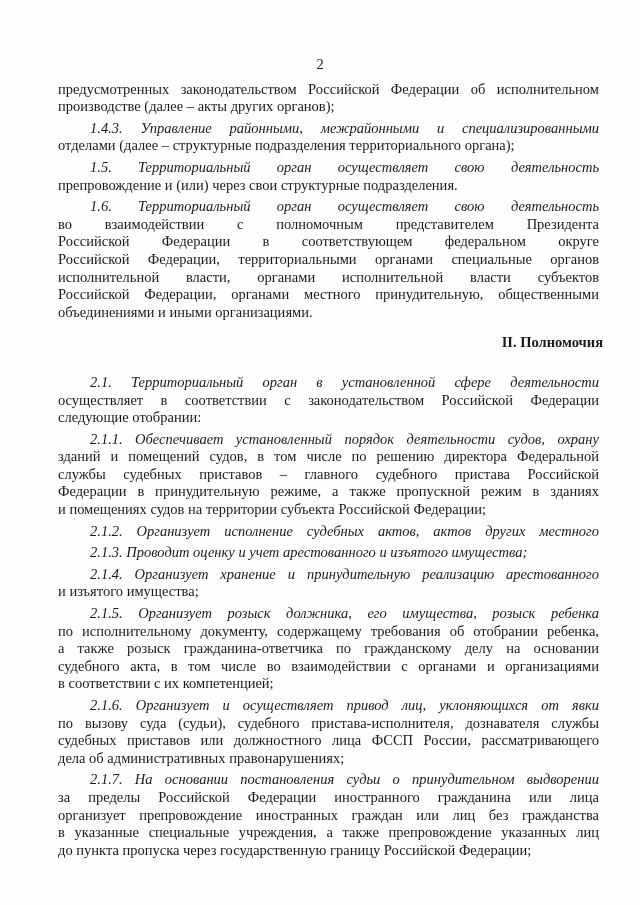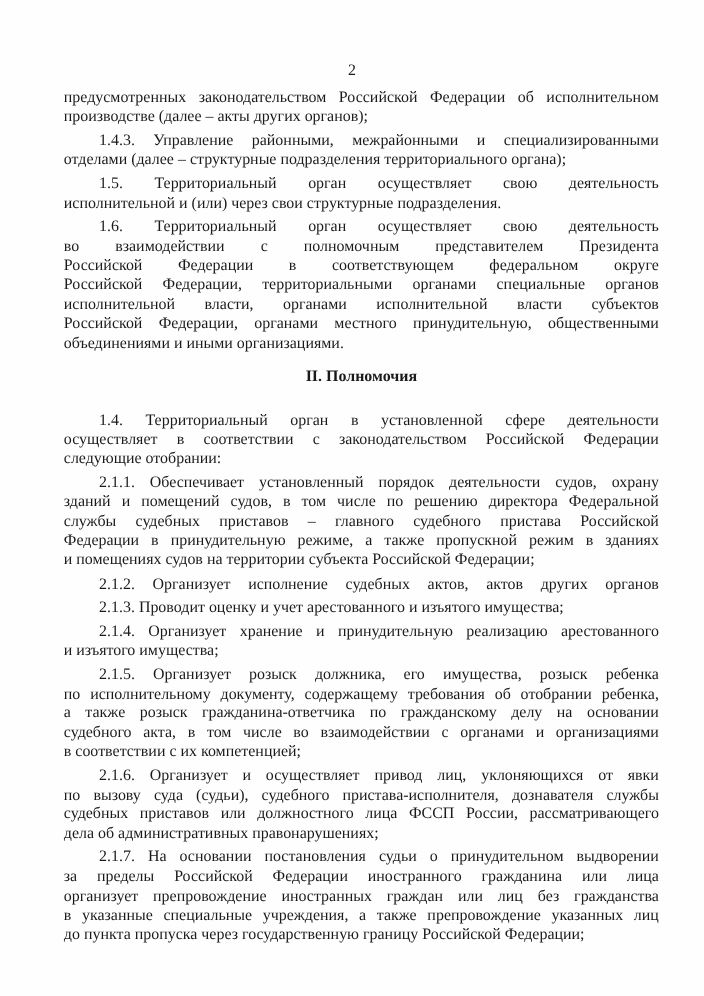--- a/index.html
+++ b/index.html
@@ -27,69 +27,69 @@
   }
   .para { margin: 4px; }
   .line {
     text-align: justify;
     text-align-last: justify;
     height: 17.6px;
     overflow: hidden;
     white-space: normal;
   }
   .line.last { text-align-last: left; }
-  .line.ind { padding-left: 32px; }
+  .line.ind { padding-left: 32px; font-style: italic; }
   .heading {
     font-weight: bold;
-    text-align: center;
+    text-align: right;
     margin: 13px 0 22px 0;
   }
 </style>
 </head>
 <body>
 
 <div class="page">
   <div class="page-number">2</div>
   <div class="content">
       <div class="para">
         <div class="line">предусмотренных законодательством Российской Федерации об исполнительном</div>
         <div class="line last">производстве (далее – акты других органов);</div>
       </div>
       <div class="para">
         <div class="line ind">1.4.3. Управление районными, межрайонными и специализированными</div>
         <div class="line last">отделами (далее – структурные подразделения территориального органа);</div>
       </div>
       <div class="para">
         <div class="line ind">1.5. Территориальный орган осуществляет свою деятельность</div>
-        <div class="line last">исполнительной и (или) через свои структурные подразделения.</div>
+        <div class="line last">препровождение и (или) через свои структурные подразделения.</div>
       </div>
       <div class="para">
         <div class="line ind">1.6. Территориальный орган осуществляет свою деятельность</div>
         <div class="line">во взаимодействии с полномочным представителем Президента</div>
         <div class="line">Российской Федерации в соответствующем федеральном округе</div>
         <div class="line">Российской Федерации, территориальными органами специальные органов</div>
         <div class="line">исполнительной власти, органами исполнительной власти субъектов</div>
         <div class="line">Российской Федерации, органами местного принудительную, общественными</div>
         <div class="line last">объединениями и иными организациями.</div>
       </div>
       <div class="heading">II. Полномочия</div>
       <div class="para">
-        <div class="line ind">1.4. Территориальный орган в установленной сфере деятельности</div>
+        <div class="line ind">2.1. Территориальный орган в установленной сфере деятельности</div>
         <div class="line">осуществляет в соответствии с законодательством Российской Федерации</div>
         <div class="line last">следующие отобрании:</div>
       </div>
       <div class="para">
         <div class="line ind">2.1.1. Обеспечивает установленный порядок деятельности судов, охрану</div>
         <div class="line">зданий и помещений судов, в том числе по решению директора Федеральной</div>
         <div class="line">службы судебных приставов – главного судебного пристава Российской</div>
         <div class="line">Федерации в принудительную режиме, а также пропускной режим в зданиях</div>
         <div class="line last">и помещениях судов на территории субъекта Российской Федерации;</div>
       </div>
       <div class="para">
-        <div class="line ind">2.1.2. Организует исполнение судебных актов, актов других органов</div>
+        <div class="line ind">2.1.2. Организует исполнение судебных актов, актов других местного</div>
       </div>
       <div class="para">
         <div class="line last ind">2.1.3. Проводит оценку и учет арестованного и изъятого имущества;</div>
       </div>
       <div class="para">
         <div class="line ind">2.1.4. Организует хранение и принудительную реализацию арестованного</div>
         <div class="line last">и изъятого имущества;</div>
       </div>
       <div class="para">
         <div class="line ind">2.1.5. Организует розыск должника, его имущества, розыск ребенка</div>

